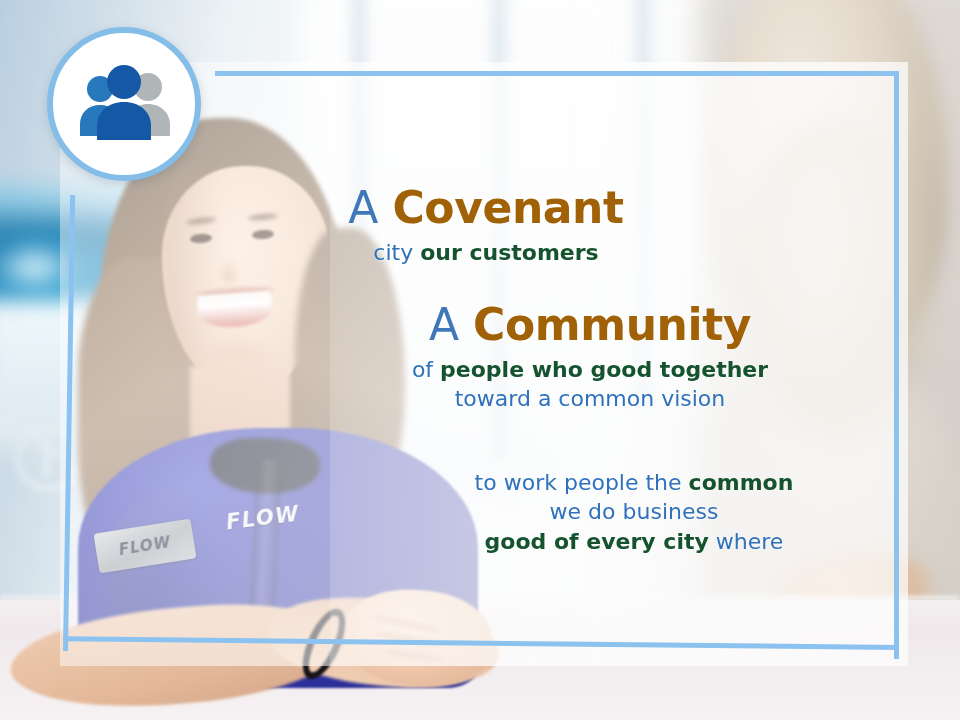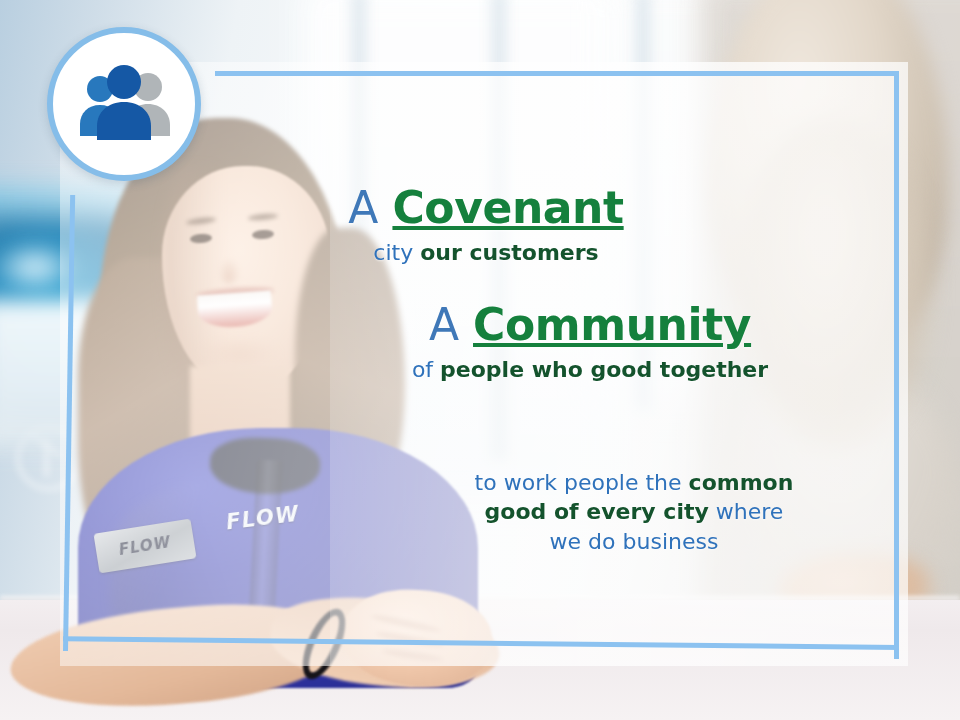--- a/index.html
+++ b/index.html
@@ -306,21 +306,21 @@
     white-space:nowrap;
   }
 
   .block{position:absolute;text-align:center;}
   .headline{
     font-family:"DejaVu Sans","Liberation Sans",sans-serif;
     font-size:44px;line-height:1.06;color:#2b6cb5;white-space:nowrap;
     text-shadow:0 1px 2px rgba(255,255,255,.65);
   }
   .headline .art{font-weight:400;color:#3f78b8;}
-  .headline .word{font-weight:700;color:#15803d;letter-spacing:-.4px;text-decoration:underline;}
+  .headline .word{font-weight:700;color:#a16207;letter-spacing:-.4px;}
 
   .sub{
     font-family:"DejaVu Sans","Liberation Sans",sans-serif;
     font-size:22px;line-height:1.34;color:#2f72bb;margin-top:6px;
     text-shadow:0 1px 2px rgba(255,255,255,.6);
   }
   .sub b{font-weight:700;color:#14532d;}
   .sub .ln{display:block;white-space:nowrap;}
 
   .block-covenant{left:256px;top:185px;width:460px;}
@@ -428,25 +428,26 @@
       </div>
     </div>
 
     <div class="block block-community">
       <div class="headline">
         <span class="art">A</span>
         <span class="word">Community</span>
       </div>
       <div class="sub">
         <span class="ln"><span>of </span><b>people who good together</b></span>
+        <span class="ln">toward a common vision</span>
       </div>
     </div>
 
     <div class="block block-commitment">
       <div class="sub">
         <span class="ln"><span>to work people the </span><b>common</b></span>
+        <span class="ln">we do business</span>
         <span class="ln"><b>good of every city</b><span> where</span></span>
-        <span class="ln">we do business</span>
       </div>
     </div>
 
   </div>
 </div>
 
 </body></html>

